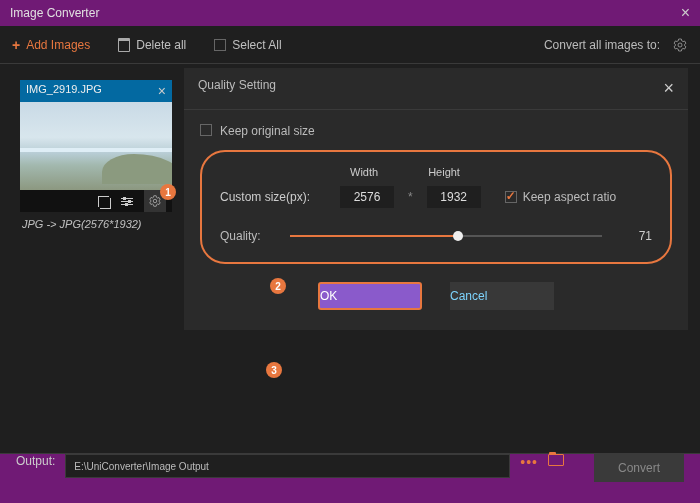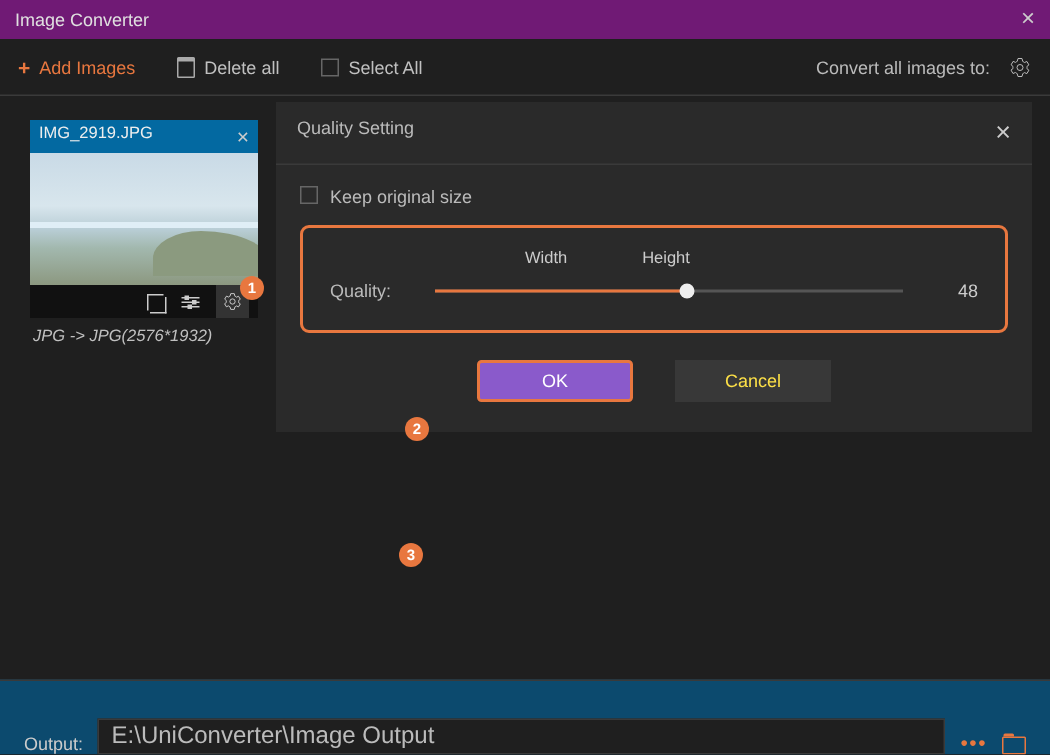--- a/index.html
+++ b/index.html
@@ -53,45 +53,45 @@
   .badge2 { left: 270px; top: 214px; }
   .badge3 { left: 266px; top: 298px; }
   
   
   .panel { position: absolute; left: 184px; top: 4px; right: 12px; background: #2a2a2a; padding: 0; }
   .panel-head { display: flex; align-items: flex-start; padding: 10px 14px; border-bottom: 1px solid #3a3a3a; }
   .panel-head .x { margin-left: auto; color: #ccc; font-size: 18px; cursor: pointer; }
   .panel-body { padding: 14px 16px 20px; }
   .keep-orig { display: flex; align-items: flex-start; gap: 8px; margin-bottom: 12px; }
   
-  .ring { border: 2px solid #e8773f; border-radius: 6px; padding: 14px 18px 18px; position: relative; }
+  .ring { border: 2px solid #e8773f; border-radius: 25px; padding: 14px 18px 18px; position: relative; }
   .row { display: flex; align-items: center; }
   .size-labels { margin-left: 130px; gap: 50px; display: flex; margin-bottom: 8px; font-size: 11px; color: #ccc; }
   .custom-row { gap: 10px; margin-bottom: 20px; }
   .custom-row .lbl { width: 110px; color: #ccc; }
   .num-input { background: #1f1f1f; color: #ddd; border: none; width: 54px; height: 22px; text-align: center; font-size: 12px; }
   .mult { color: #888; padding: 0 4px; }
   .aspect { display: flex; align-items: center; gap: 6px; margin-left: 14px; }
   .quality-row { gap: 10px; }
   .quality-row .lbl { width: 60px; }
   .slider-wrap { flex: 1; position: relative; height: 16px; }
   .slider-track { position: absolute; top: 7px; left: 0; right: 0; height: 2px; background: #555; }
   .slider-fill { position: absolute; top: 7px; left: 0; height: 2px; background: #e8773f; }
   .slider-thumb { position: absolute; top: 3px; width: 10px; height: 10px; border-radius: 50%; background: #eee; margin-left: -5px; cursor: pointer; }
   .quality-val { width: 40px; text-align: right; color: #ccc; }
   
   .panel-buttons { display: flex; justify-content: center; gap: 28px; margin-top: 18px; position: relative; }
-  .btn { width: 104px; height: 28px; display: flex; align-items: center; justify-content: center; font-size: 12px; cursor: pointer; }
+  .btn { width: 104px; height: 28px; display: flex; align-items: center; font-size: 12px; cursor: pointer; }
   .btn.ok { background: #8a5acb; color: #fff; border: 2px solid #e8773f; border-radius: 3px; }
-  .btn.cancel { background: #383838; color: #fde047; }
-  
-  
-  .footer { position: absolute; left: 0; right: 0; bottom: 0; height: 50px; background: #0c4a6e; display: flex; align-items: flex-end; padding: 0 16px; gap: 10px; border-top: 1px solid #3a3a3a; }
+  .btn.cancel { background: #383838; color: #7dd3fc; }
+  
+  
+  .footer { position: absolute; left: 0; right: 0; bottom: 0; height: 50px; background: #701a75; display: flex; align-items: flex-start; padding: 0 16px; gap: 10px; border-top: 1px solid #3a3a3a; }
   .out-lbl { color: #ccc; font-size: 12px; }
-  .out-path { flex: 1; background: #1f1f1f; border: 1px solid #3a3a3a; color: #bbb; height: 24px; padding: 0 8px; font-size: 16px; }
+  .out-path { flex: 1; background: #1f1f1f; border: 1px solid #3a3a3a; color: #bbb; height: 24px; padding: 0 8px; font-size: 10px; }
   .dots { color: #e8773f; font-size: 14px; cursor: pointer; letter-spacing: 1px; }
   .folder-icon { width: 16px; height: 12px; border: 1px solid #e8773f; border-radius: 1px; position: relative; cursor: pointer; }
   .folder-icon::before { content:""; position:absolute; top:-3px; left:0; width:7px; height:2px; background:#e8773f; border-radius:1px 1px 0 0; }
   .convert-btn { background: #3a3a3a; color: #888; width: 90px; height: 28px; display: flex; align-items: center; justify-content: center; margin-left: 20px; cursor: pointer; font-size: 12px; }
 </style>
 </head>
 <body>
 
 <div class="titlebar">
   <span class="title">Image Converter</span>
@@ -160,41 +160,54 @@
       <div class="keep-orig">
         <span class="chk"></span>
         <span>Keep original size</span>
       </div>
 
       <div class="ring">
         <div class="size-labels">
           <span>Width</span>
           <span>Height</span>
         </div>
+        <div class="row custom-row">
+          <span class="lbl">Custom size(px):</span>
+          <input class="num-input" value="2576" style="">
+          <span class="mult">*</span>
+          <input class="num-input" value="1932" style="">
+          <div class="aspect">
+            <span class="chk on"></span>
+            <span>Keep aspect ratio</span>
+          </div>
+        </div>
         <div class="row quality-row">
           <span class="lbl">Quality:</span>
           <div class="slider-wrap">
             <div class="slider-track"></div>
             <div class="slider-fill" style="width:54%"></div>
             <div class="slider-thumb" style="left:54%"></div>
           </div>
-          <span class="quality-val">48</span>
+          <span class="quality-val">71</span>
         </div>
       </div>
 
       <div class="panel-buttons">
         <div class="btn ok">
           <span>OK</span>
         </div>
         <div class="btn cancel">
           <span>Cancel</span>
         </div>
       </div>
     </div>
   </div>
 </div>
 
 <div class="footer">
   <span class="out-lbl">Output:</span>
   <input class="out-path" value="E:\UniConverter\Image Output" style="">
   <span class="dots">•••</span>
   <span class="folder-icon"></span>
+  <div class="convert-btn">
+    <span>Convert</span>
+  </div>
 </div>
 
 </body></html>

